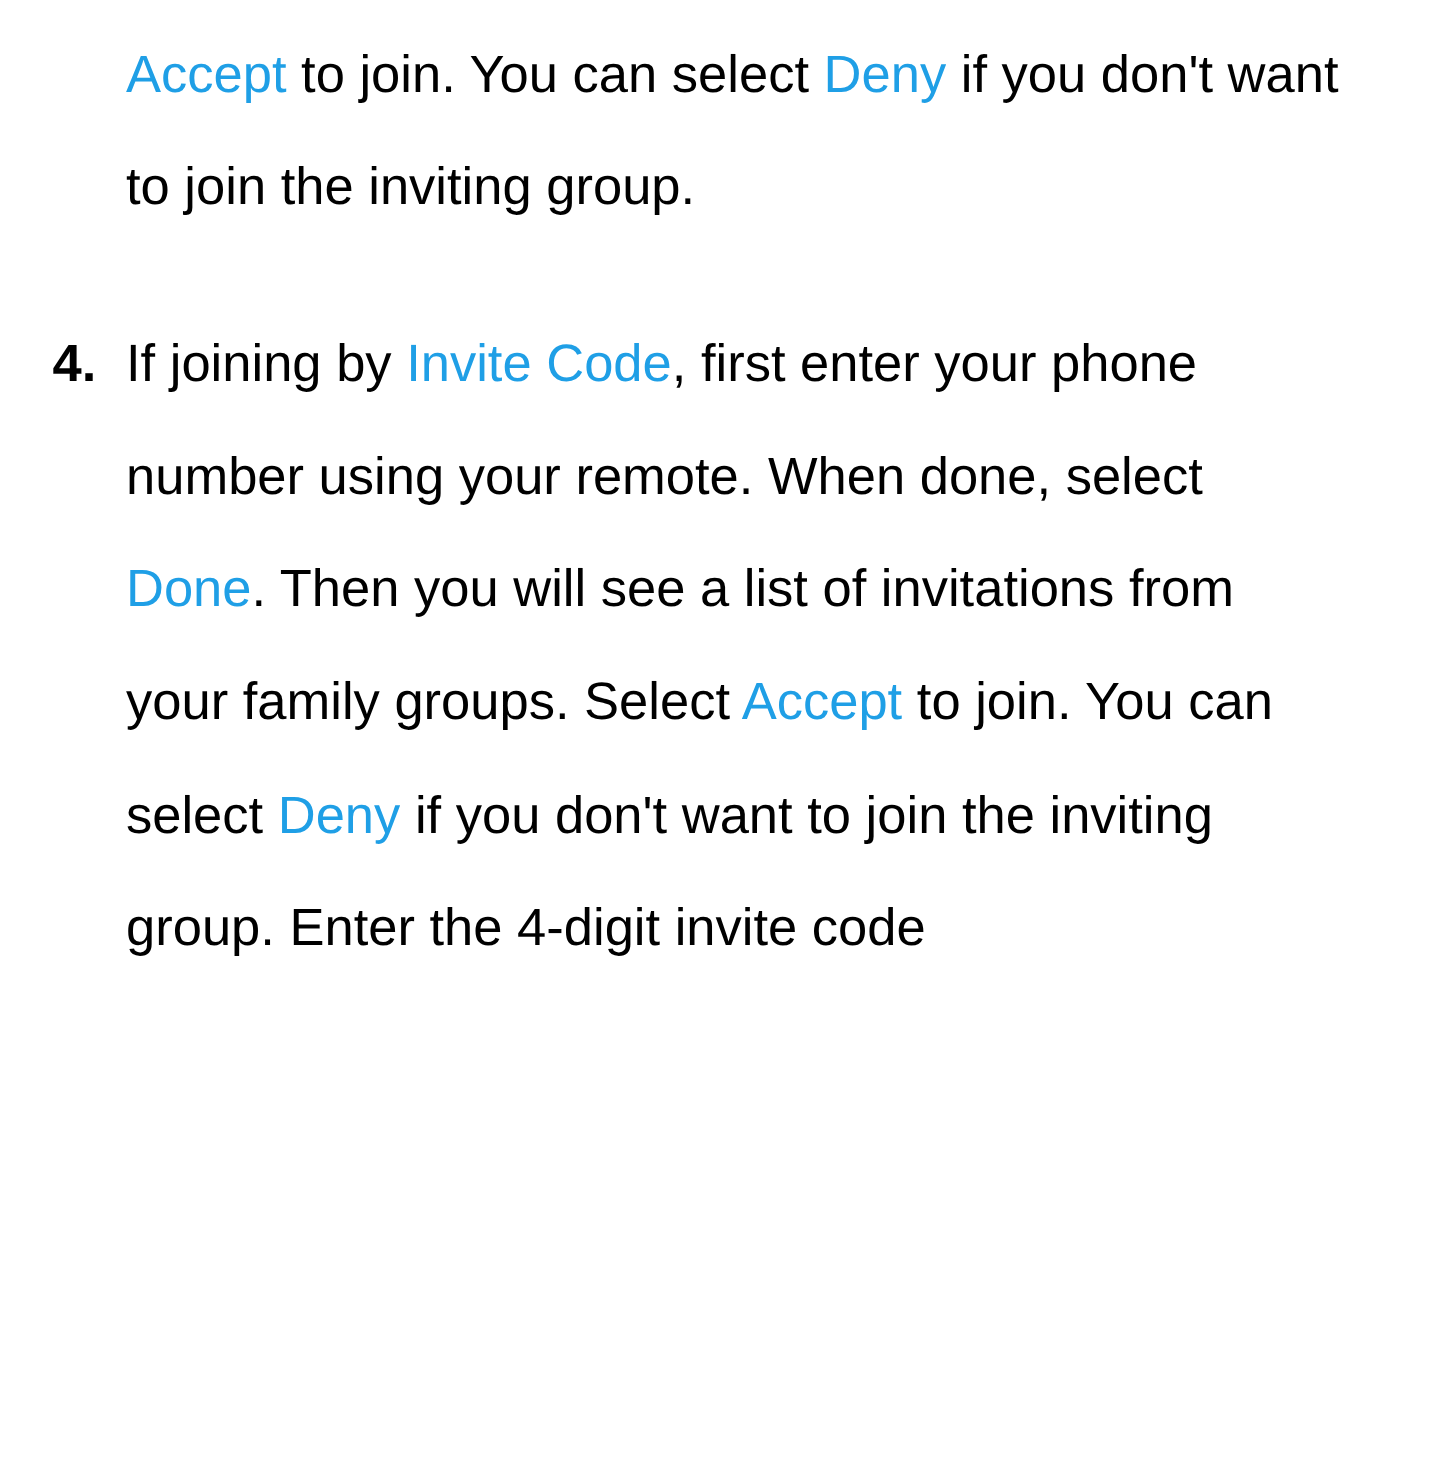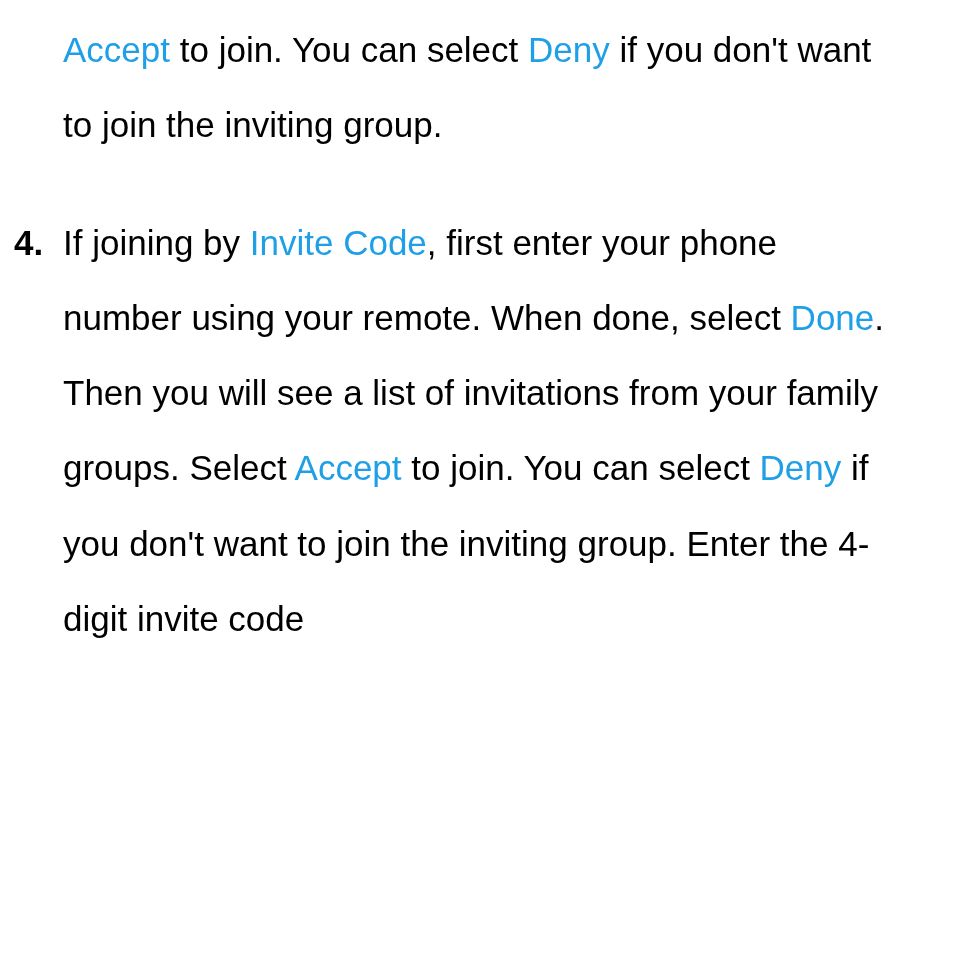--- a/index.html
+++ b/index.html
@@ -12,21 +12,21 @@
       width: 954px;
       height: 977px;
       background: #ffffff;
       color: #000000;
       font-size: 35px;
       line-height: 2.15;
       padding-top: 12px;
       overflow: hidden;
     }
     .content {
-      padding-left: 63px;
+      padding-left: 84px;
       padding-right: 54px;
     }
     .step3-trailing {
       margin-bottom: 42px;
     }
     .step4 {
       position: relative;
     }
     .step-number {
       position: absolute;

